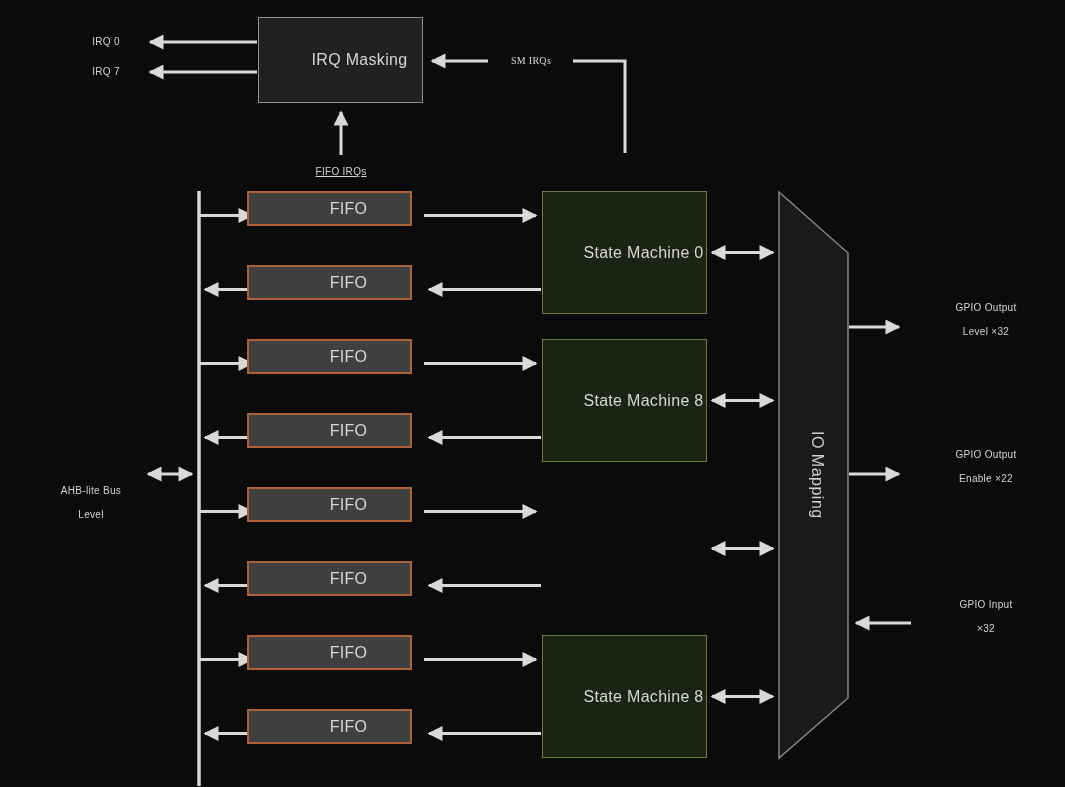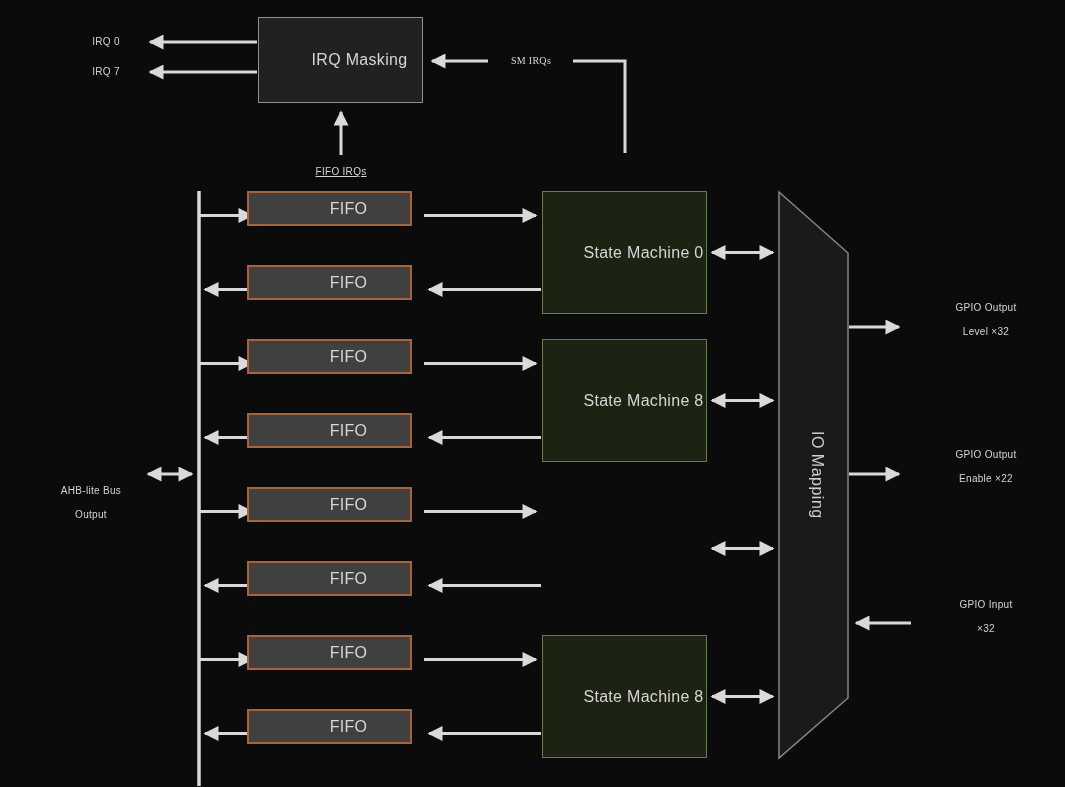--- a/index.html
+++ b/index.html
@@ -122,21 +122,21 @@
 
   <div class="io-mapping-label">IO Mapping</div>
 
   <div class="lbl" style="left:66px;top:33px;width:80px;">IRQ 0</div>
   <div class="lbl" style="left:66px;top:63px;width:80px;">IRQ 7</div>
   <div class="lbl" style="left:281px;top:163px;width:120px;text-decoration:underline;">FIFO IRQs</div>
   <div class="lbl" style="left:481px;top:52px;width:100px;font-family:Liberation Serif, serif;">SM IRQs</div>
 
   <div class="lbl lbl2" style="left:26px;top:444px;width:130px;margin-top:35px;">
     <div>AHB-lite Bus</div>
-    <div>Output</div>
+    <div>Level</div>
   </div>
 
   <div class="lbl lbl2" style="left:906px;top:296px;width:160px;">
     <div>GPIO Output</div>
     <div>Level ×32</div>
   </div>
 
   <div class="lbl lbl2" style="left:906px;top:443px;width:160px;">
     <div>GPIO Output</div>
     <div>Enable ×22</div>

